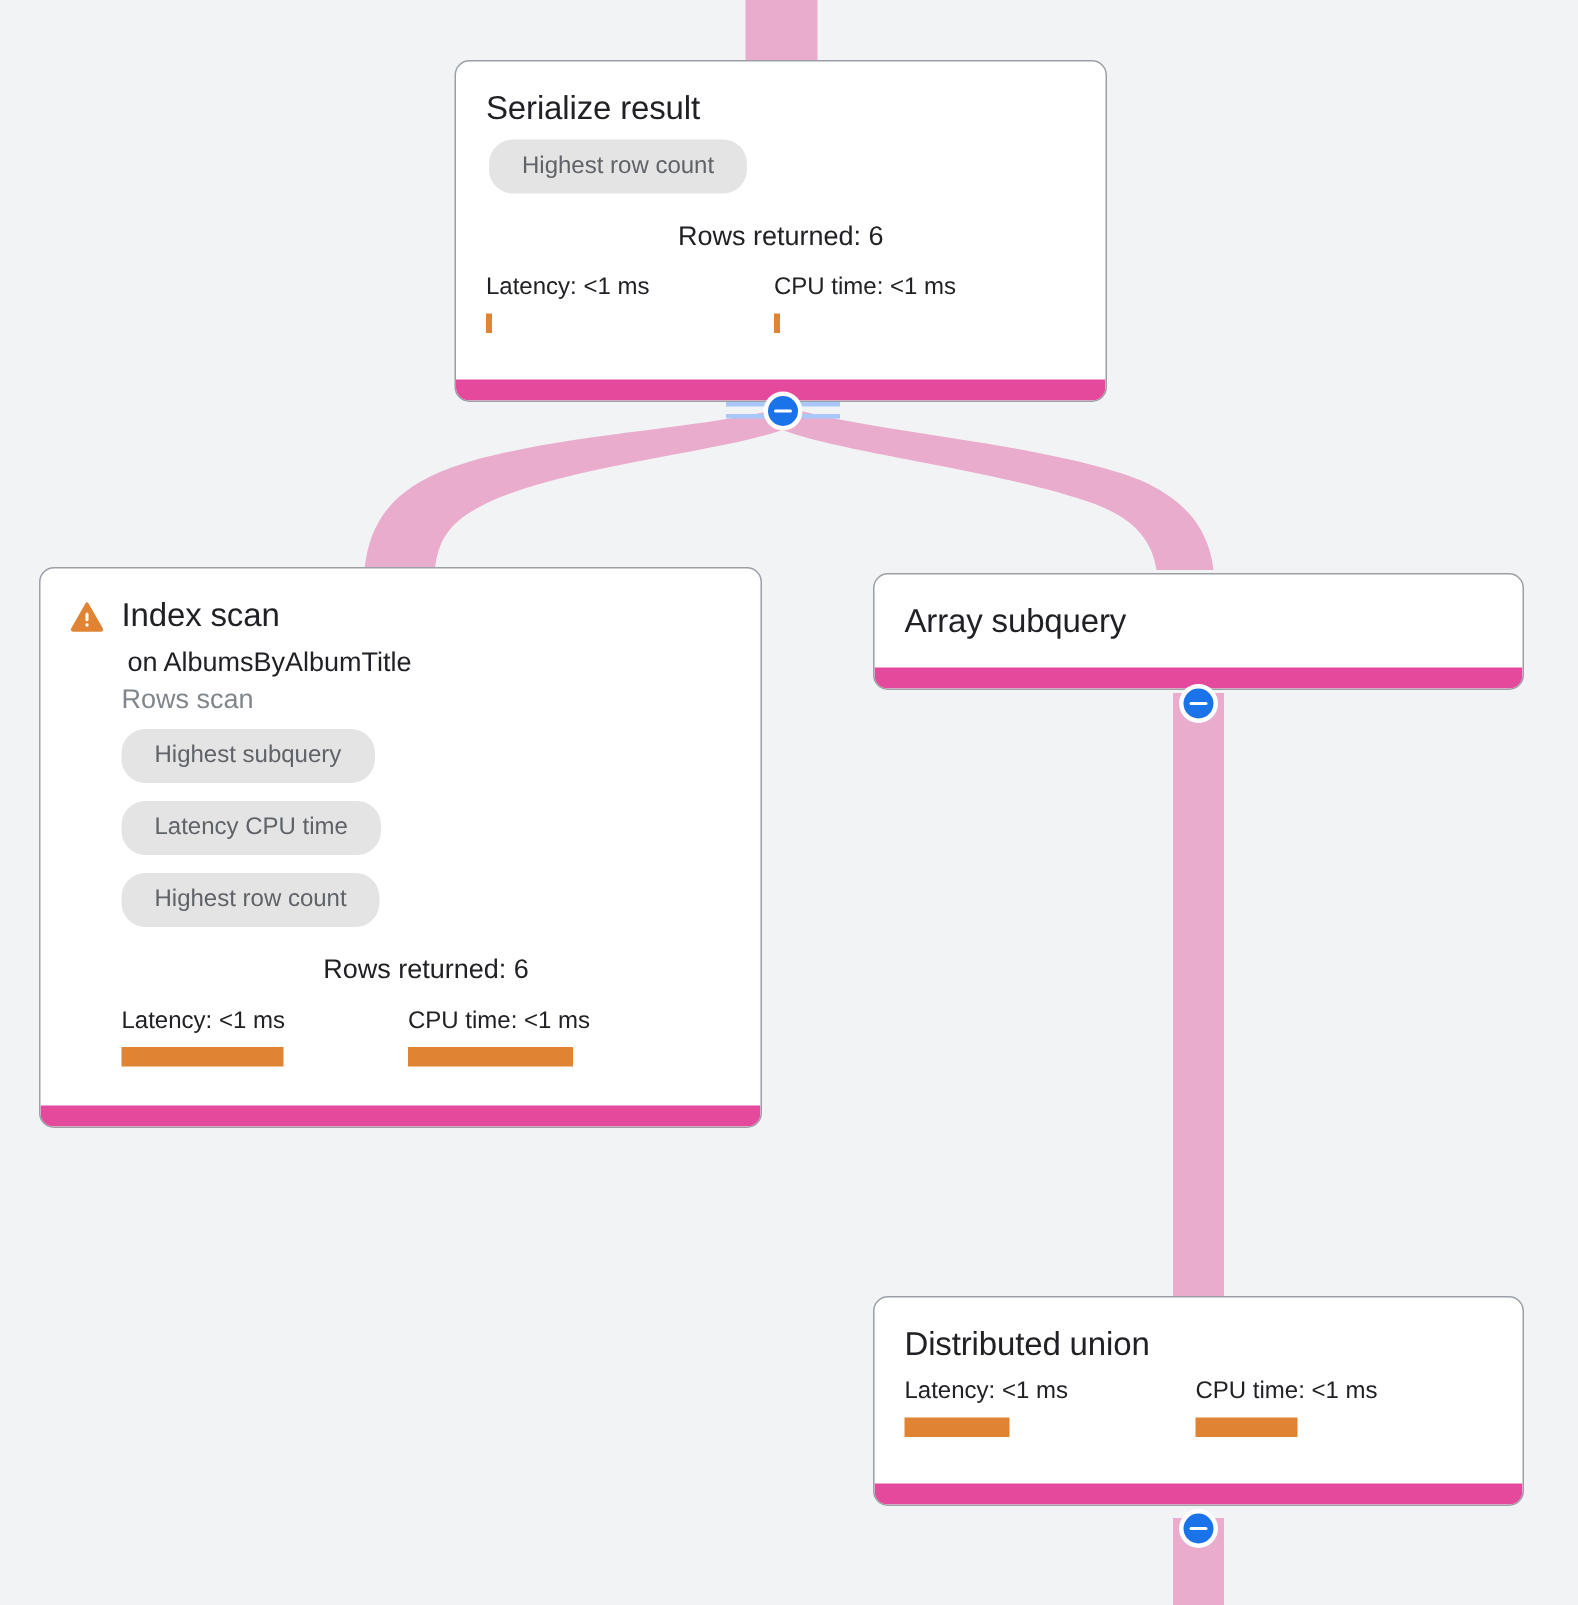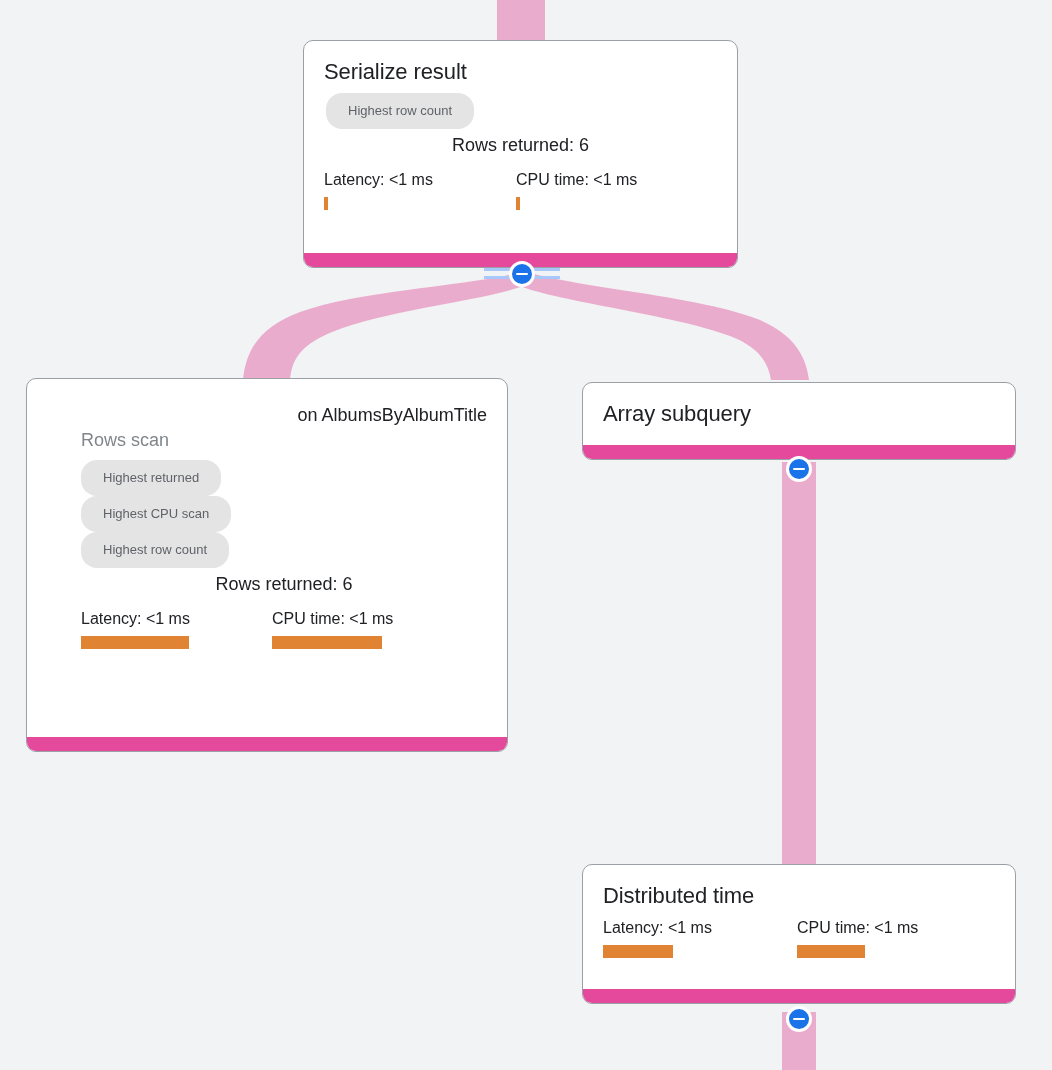--- a/index.html
+++ b/index.html
@@ -93,24 +93,24 @@
   }
 
   .chips {
     margin-top: 8px;
   }
   .chip {
     display: inline-block;
     background: #e4e4e4;
     color: #5f6368;
     border-radius: 16px;
-    font-size: 13px;
+    font-size: 16px;
     line-height: 22px;
     padding: 7px 22px;
-    margin-bottom: 0;
+    margin-bottom: 12px;
   }
   .chip-indent {
     margin-left: 2px;
   }
 
   .rows-returned {
     font-size: 18px;
     line-height: 24px;
     color: #202124;
     margin-top: 4px;
@@ -287,25 +287,33 @@
     <div class="rail r2"></div>
   </div>
   <div class="collapse-toggle" id="toggle-serialize">
     <div class="ring"></div>
     <div class="dot"></div>
     <div class="minus"></div>
   </div>
 
   <div class="node" id="node-indexscan">
     <div class="node-body">
-      <div class="node-sub" style="margin-left:16px;text-align:right;">on AlbumsByAlbumTitle</div>
+      <div class="node-title-row">
+        <svg class="warn-icon" viewBox="0 0 24 24">
+          <path d="M12 2.8 L22.4 21 Q23 22 21.8 22 L2.2 22 Q1 22 1.6 21 Z" fill="#e08434" stroke="#e08434" stroke-width="2.2" stroke-linejoin="round"></path>
+          <rect x="10.9" y="9.0" width="2.2" height="6.4" rx="1.1" fill="#ffffff"></rect>
+          <circle cx="12" cy="18.2" r="1.25" fill="#ffffff"></circle>
+        </svg>
+        <div class="node-title">Index scan</div>
+      </div>
+      <div class="node-sub" style="margin-left:38px;">on AlbumsByAlbumTitle</div>
       <div class="node-sub-muted" style="margin-left:34px;">Rows scan</div>
       <div class="chips" style="margin-left:34px;">
-        <span class="chip">Highest returned</span><br>
-        <span class="chip">Highest CPU scan</span><br>
+        <span class="chip">Highest subquery</span><br>
+        <span class="chip">Latency CPU time</span><br>
         <span class="chip">Highest row count</span>
       </div>
       <div class="rows-returned" style="margin-left:34px;">Rows returned: 6</div>
       <div class="metrics" style="margin-left:34px;">
         <div class="metric">
           <div class="metric-label">Latency: &lt;1 ms</div>
           <div class="metric-bar" style="width: 108px;"></div>
         </div>
         <div class="metric">
           <div class="metric-label">CPU time: &lt;1 ms</div>
@@ -327,21 +335,21 @@
 
   <div class="collapse-toggle" id="toggle-arraysubquery">
     <div class="ring"></div>
     <div class="dot"></div>
     <div class="minus"></div>
   </div>
 
   <div class="node" id="node-distunion">
     <div class="node-body">
       <div class="node-title-row">
-        <div class="node-title">Distributed time</div>
+        <div class="node-title">Distributed union</div>
       </div>
       <div class="metrics">
         <div class="metric">
           <div class="metric-label">Latency: &lt;1 ms</div>
           <div class="metric-bar" style="width: 70px;"></div>
         </div>
         <div class="metric">
           <div class="metric-label">CPU time: &lt;1 ms</div>
           <div class="metric-bar" style="width: 68px;"></div>
         </div>

